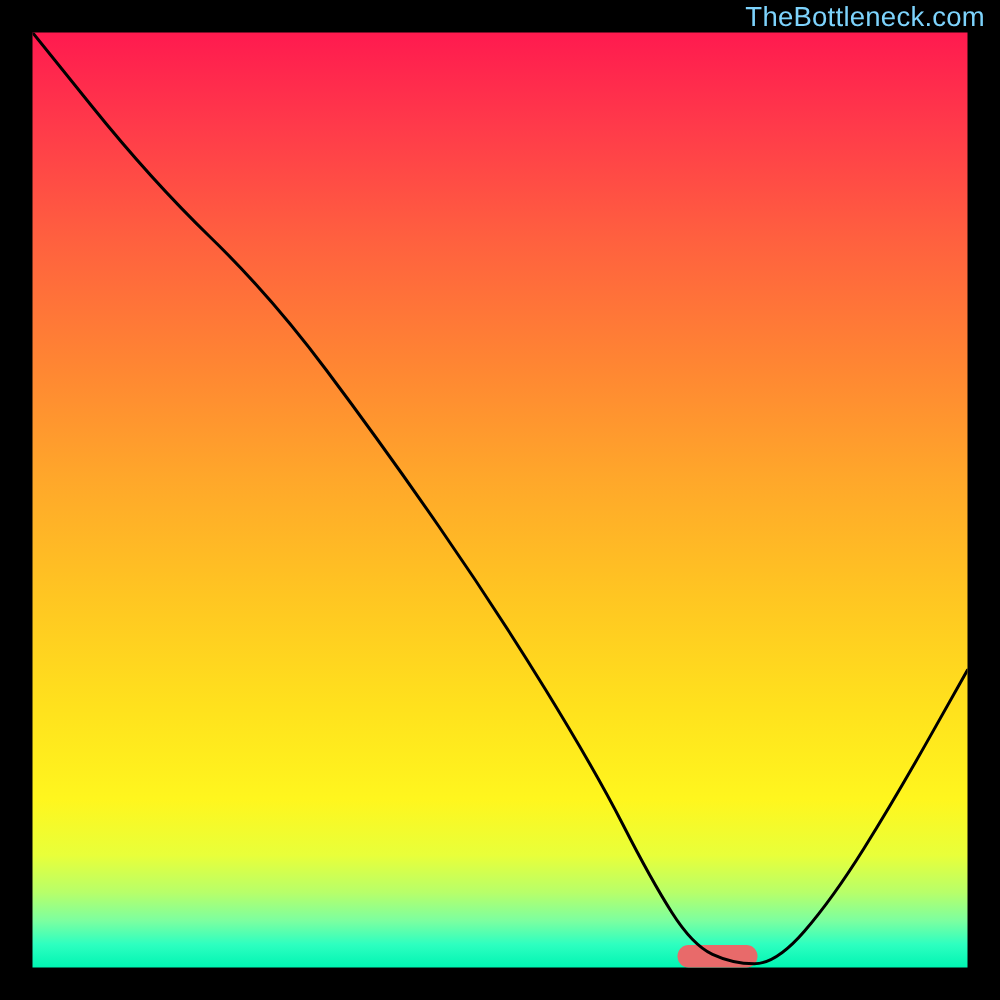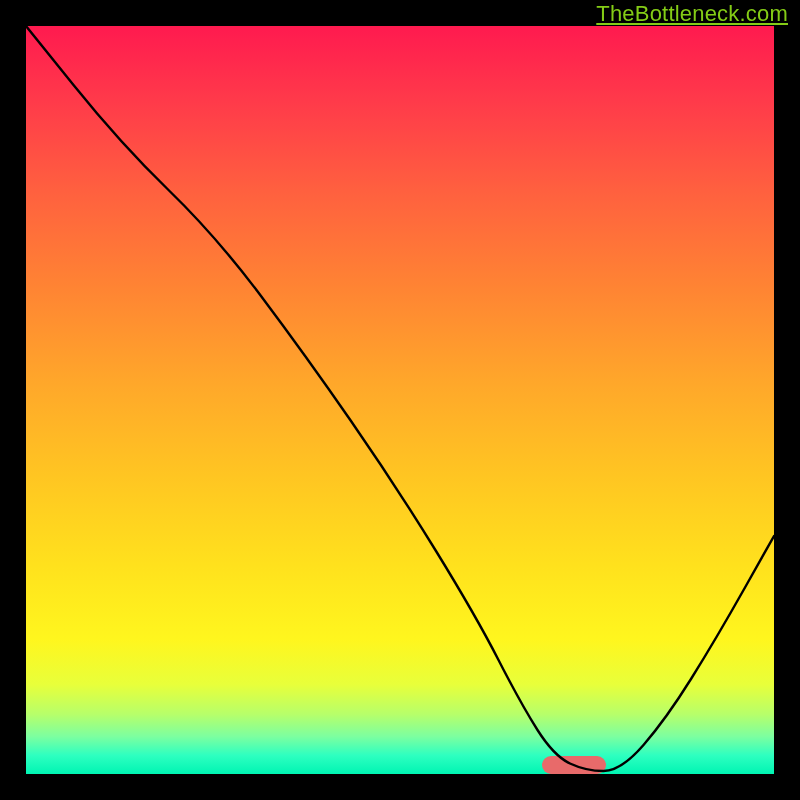--- a/index.html
+++ b/index.html
@@ -53,25 +53,24 @@
     position: absolute;
     left: 0;
     top: 0;
     width: 748px;
     height: 748px;
   }
   .watermark {
     position: absolute;
     top: 1px;
     right: 12px;
-    color: #84cc16;
+    color: #7dd3fc;
     font-size: 22px;
     letter-spacing: 0.2px;
     font-weight: 500;
-    text-decoration: underline;
   }
 </style>
 </head>
 <body>
 
 <div class="frame">
   <div class="gradient"></div>
   <div class="marker" id="marker" style="width: 64px; height: 18px; left: 516px; top: 730px;"></div>
   <svg class="curve" viewBox="0 0 748 748" preserveAspectRatio="none">
     <path id="curve-path" d="M 0 0 Q 0 0 47.5 59 Q 95 118 142.5 164 Q 190 210 235 270 Q 280 330 325 395 Q 370 460 410 525 Q 450 590 472.5 634 Q 495 678 511.5 704 Q 528 730 544 737.5 Q 560 745 577.5 745 Q 595 745 617.5 719 Q 640 693 665 653 Q 690 613 719 561.5 T 748 510" fill="none" stroke="#000" stroke-width="2.4" stroke-linejoin="round" stroke-linecap="round"></path>

